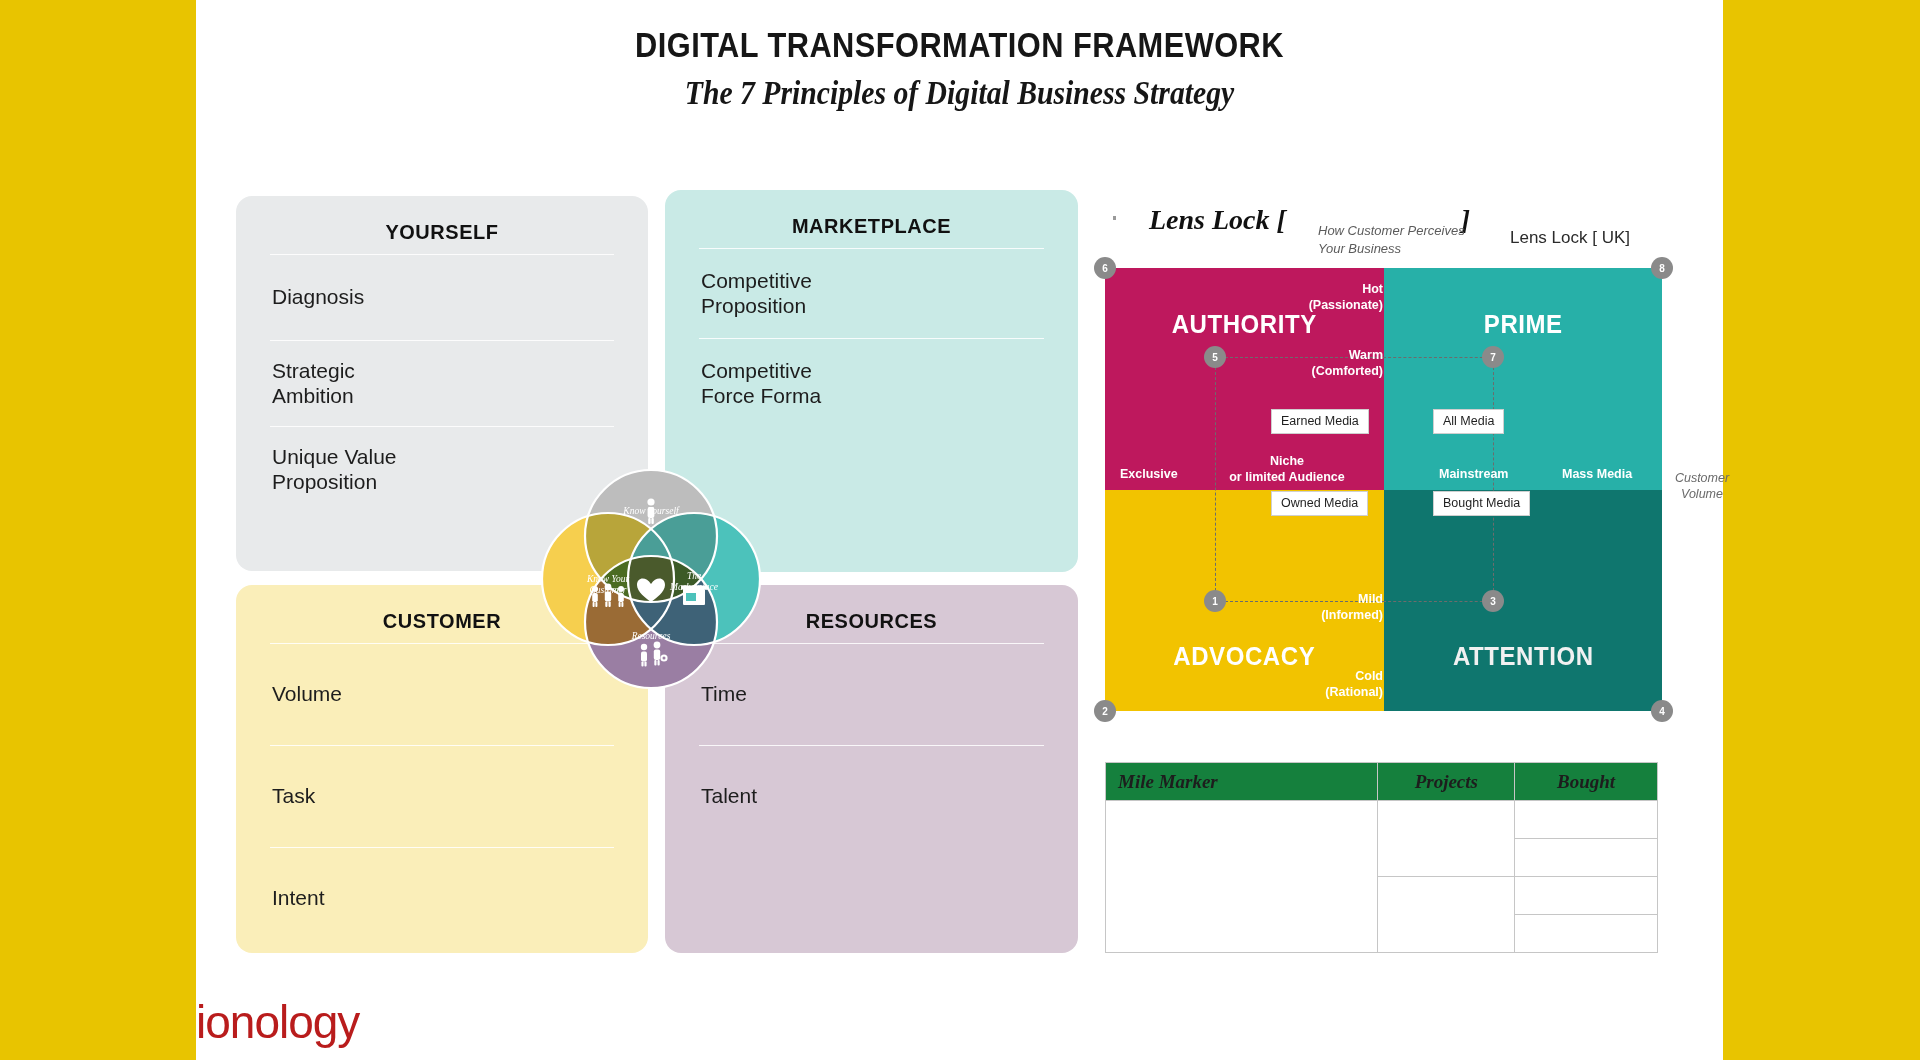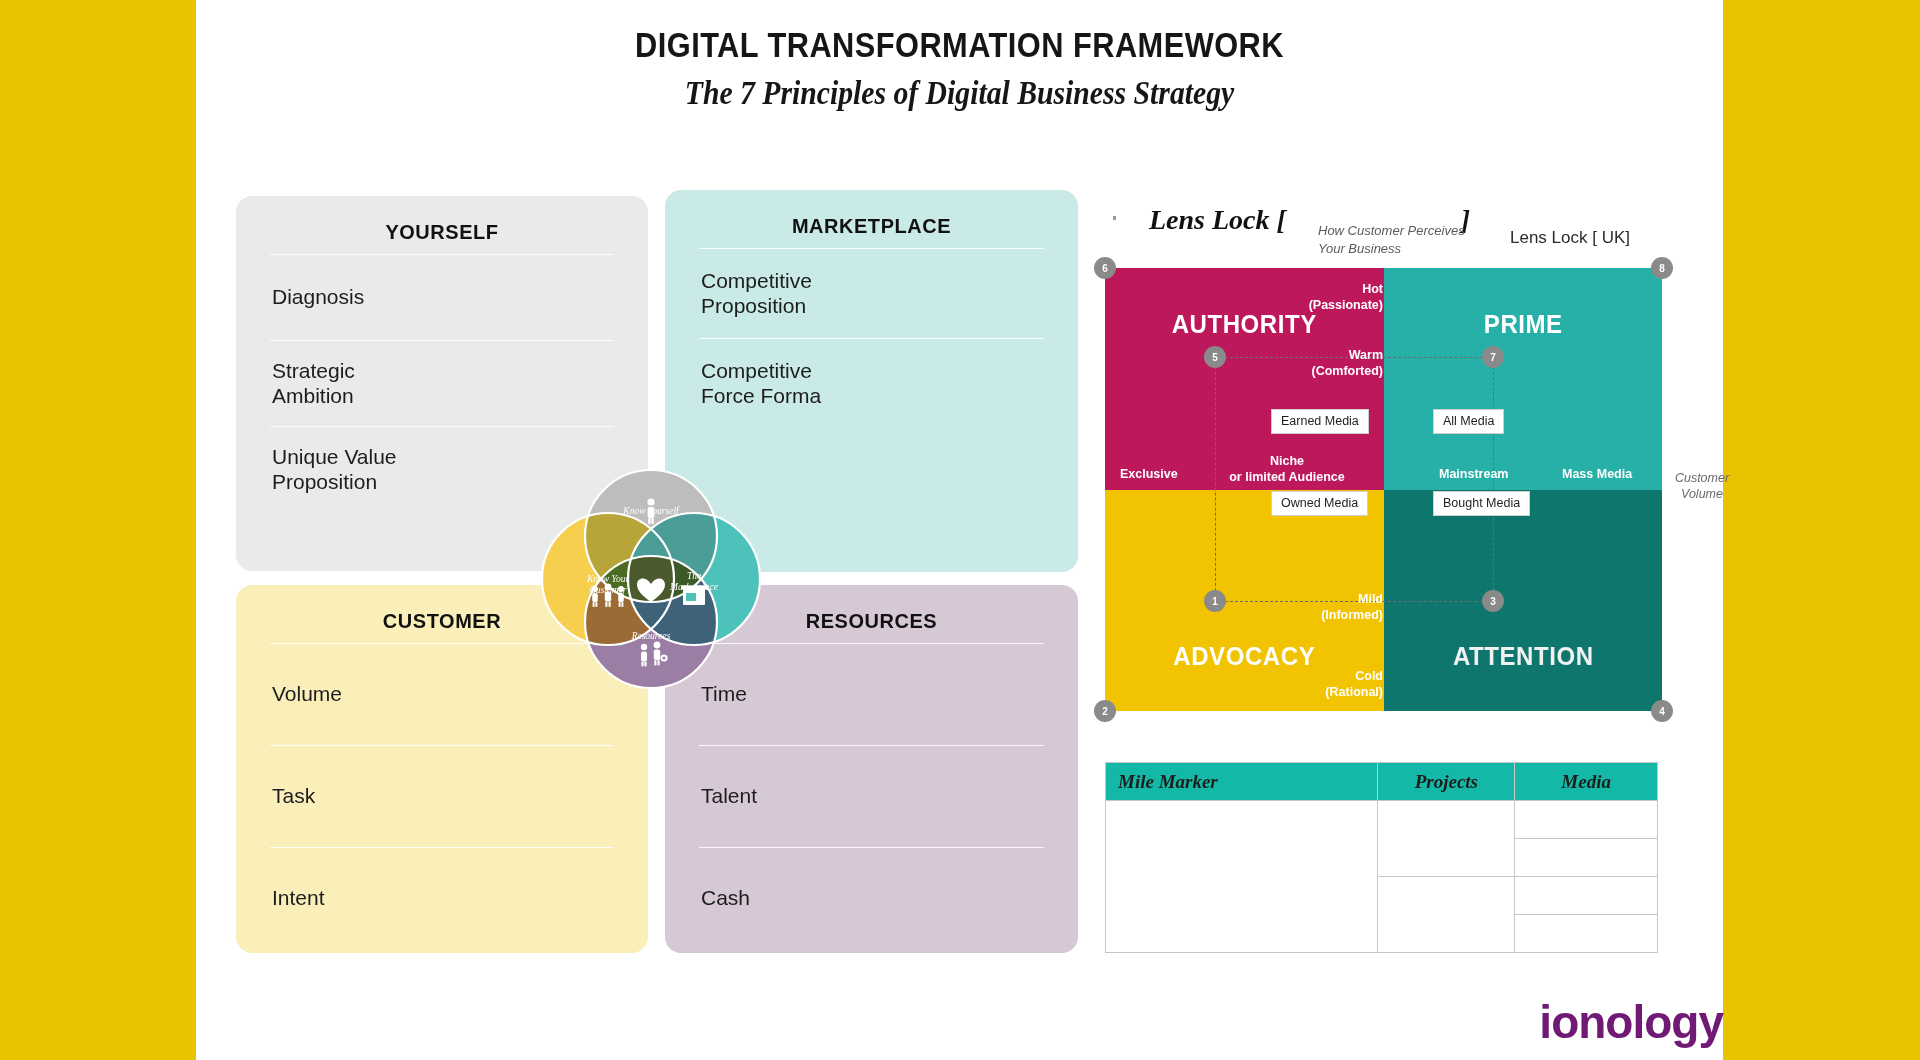--- a/index.html
+++ b/index.html
@@ -200,43 +200,43 @@
     left: 1105px; top: 762px;
     width: 553px;
     border-collapse: collapse;
     background: #ffffff;
   }
   .mm-table th, .mm-table td {
     border: 1px solid #c6c6c6;
     padding: 0;
   }
   .mm-table th {
-    background: #14b8a6;
+    background: #15803d;
     font-family: "Liberation Serif", serif;
     font-style: italic;
     font-weight: 700;
     font-size: 19px;
     color: #1d1d1d;
     height: 38px;
   }
   .mm-table th.left-head { text-align: left; padding-left: 12px; }
   .mm-table td { height: 38px; }
   .mm-table .c-mile { width: 273px; }
   .mm-table .c-proj { width: 137px; }
   .mm-table .c-task { width: 143px; }
 
   
   .logo {
     position: absolute;
     left: 0; right: 0; top: 995px;
-    text-align: right;
-    font-weight: 700;
+    text-align: left;
+    font-weight: 400;
     font-size: 46px;
     letter-spacing: -1px;
-    color: #701a75;
+    color: #b91c1c;
   }
 </style>
 </head>
 <body>
 
 <div class="band band-left"></div>
 <div class="band band-right"></div>
 
 <div class="canvas">
 
@@ -291,23 +291,20 @@
 </div>
 
 <div class="panel" id="panel-resources">
   <div class="panel-title">RESOURCES</div>
   <div class="panel-rows">
     <div class="panel-row">
         <span>Time</span>
       </div>
     <div class="panel-row">
         <span>Talent</span>
-      </div>
-    <div class="panel-row">
-        <span>Cash</span>
       </div>
   </div>
 </div>
 
 <div class="venn">
   <svg viewBox="0 0 262 250" width="262" height="250">
     <defs>
       <clipPath id="cTop">
           <circle cx="131" cy="88" r="66"></circle>
         </clipPath>
@@ -465,21 +462,21 @@
   <div class="node" style="left:-11px; top:-11px;">6</div>
   <div class="node" style="left:377px; top:78px;">7</div>
   <div class="node" style="left:546px; top:-11px;">8</div>
 </div>
 
 <table class="mm-table">
   <thead>
     <tr>
       <th class="left-head c-mile" rowspan="1">Mile Marker</th>
       <th class="c-proj">Projects</th>
-      <th class="c-task">Media</th>
+      <th class="c-task">Bought</th>
     </tr>
   </thead>
   <tbody>
     <tr>
       <td rowspan="4"></td>
       <td rowspan="2"></td>
       <td></td>
     </tr>
     <tr>
       <td></td>

